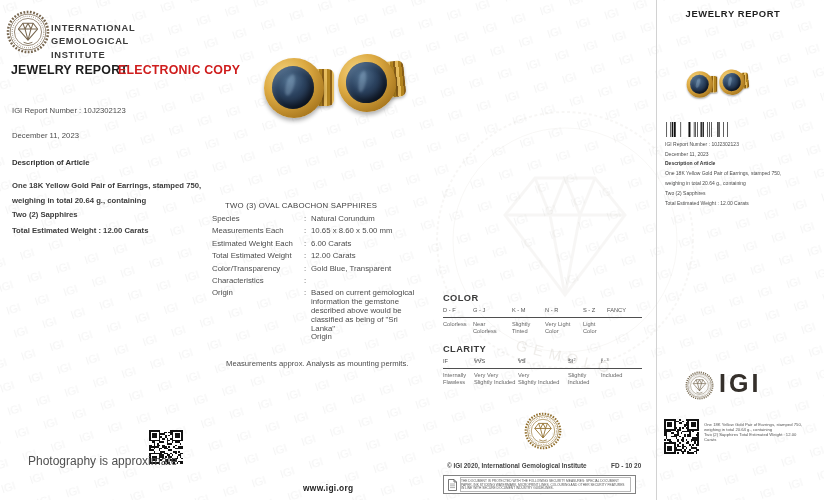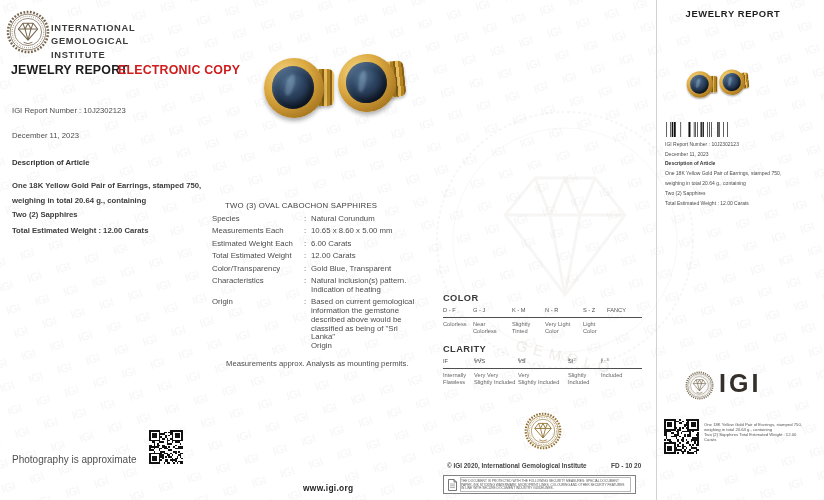--- a/index.html
+++ b/index.html
@@ -67,21 +67,21 @@
   
   .seal-gold{left:524px;top:412px;width:38px;height:38px;color:#92702f;}
   .copyright{left:447px;top:462px;font-size:6.4px;font-weight:bold;color:#454545;}
   .formcode{left:611px;top:462px;font-size:6.4px;font-weight:bold;color:#454545;}
   .secbox{left:443px;top:475px;width:193px;height:19px;border:1px solid #828282;background:#fff;
           display:flex;align-items:center;gap:3px;padding:0 4px;box-sizing:border-box;}
   .sec-inner{flex:1;border:1px solid #b8b8b8;height:13px;overflow:hidden;display:flex;align-items:center;}
   .sec-text{font-size:5.2px;line-height:5.8px;color:#555;width:266px;flex:none;
             transform:scale(.62);transform-origin:0 50%;text-transform:uppercase;}
   .qr-main{left:149px;top:430px;width:34px;height:34px;}
-  .photo-note{left:12px;top:454px;font-size:10px;color:#4f4f4f;}
+  .photo-note{left:28px;top:454px;font-size:12px;color:#4f4f4f;}
   .website{left:303px;top:483px;font-size:8.4px;font-weight:bold;color:#1f1f1f;letter-spacing:.3px;}
 
   
   .divider{left:656px;top:0;width:1px;height:500px;background:#d2d2d2;}
   .stub-title{left:650px;top:8px;width:166px;text-align:center;font-size:9.4px;font-weight:bold;
               letter-spacing:.6px;color:#1f1f1f;}
   .stub-barcode{left:663px;top:122px;width:67px;height:15px;}
   .stub-l{left:665px;font-size:5px;color:#4c4c4c;}
   .sl1{top:141px}.sl2{top:151px}
   .sl3{top:160px;font-weight:bold;color:#333;}
@@ -183,22 +183,20 @@
         <span class="gv pre">12.00 Carats</span>
     </div>
     <div class="gem-row">
       <span class="gl">Color/Transparency</span>
         <span class="gc">:</span>
         <span class="gv pre">Gold Blue, Transparent</span>
     </div>
     <div class="gem-row">
       <span class="gl">Characteristics</span>
         <span class="gc">:</span>
-        <span class="gv pre">Natural inclusion(s) pattern.
-Indication of heating</span>
     </div>
     <div class="gem-row">
       <span class="gl">Origin</span>
         <span class="gc">:</span>
         <span class="gv pre">Based on current gemological
 information the gemstone
 described above would be
 classified as being of "Sri Lanka"
 Origin</span>
     </div>

